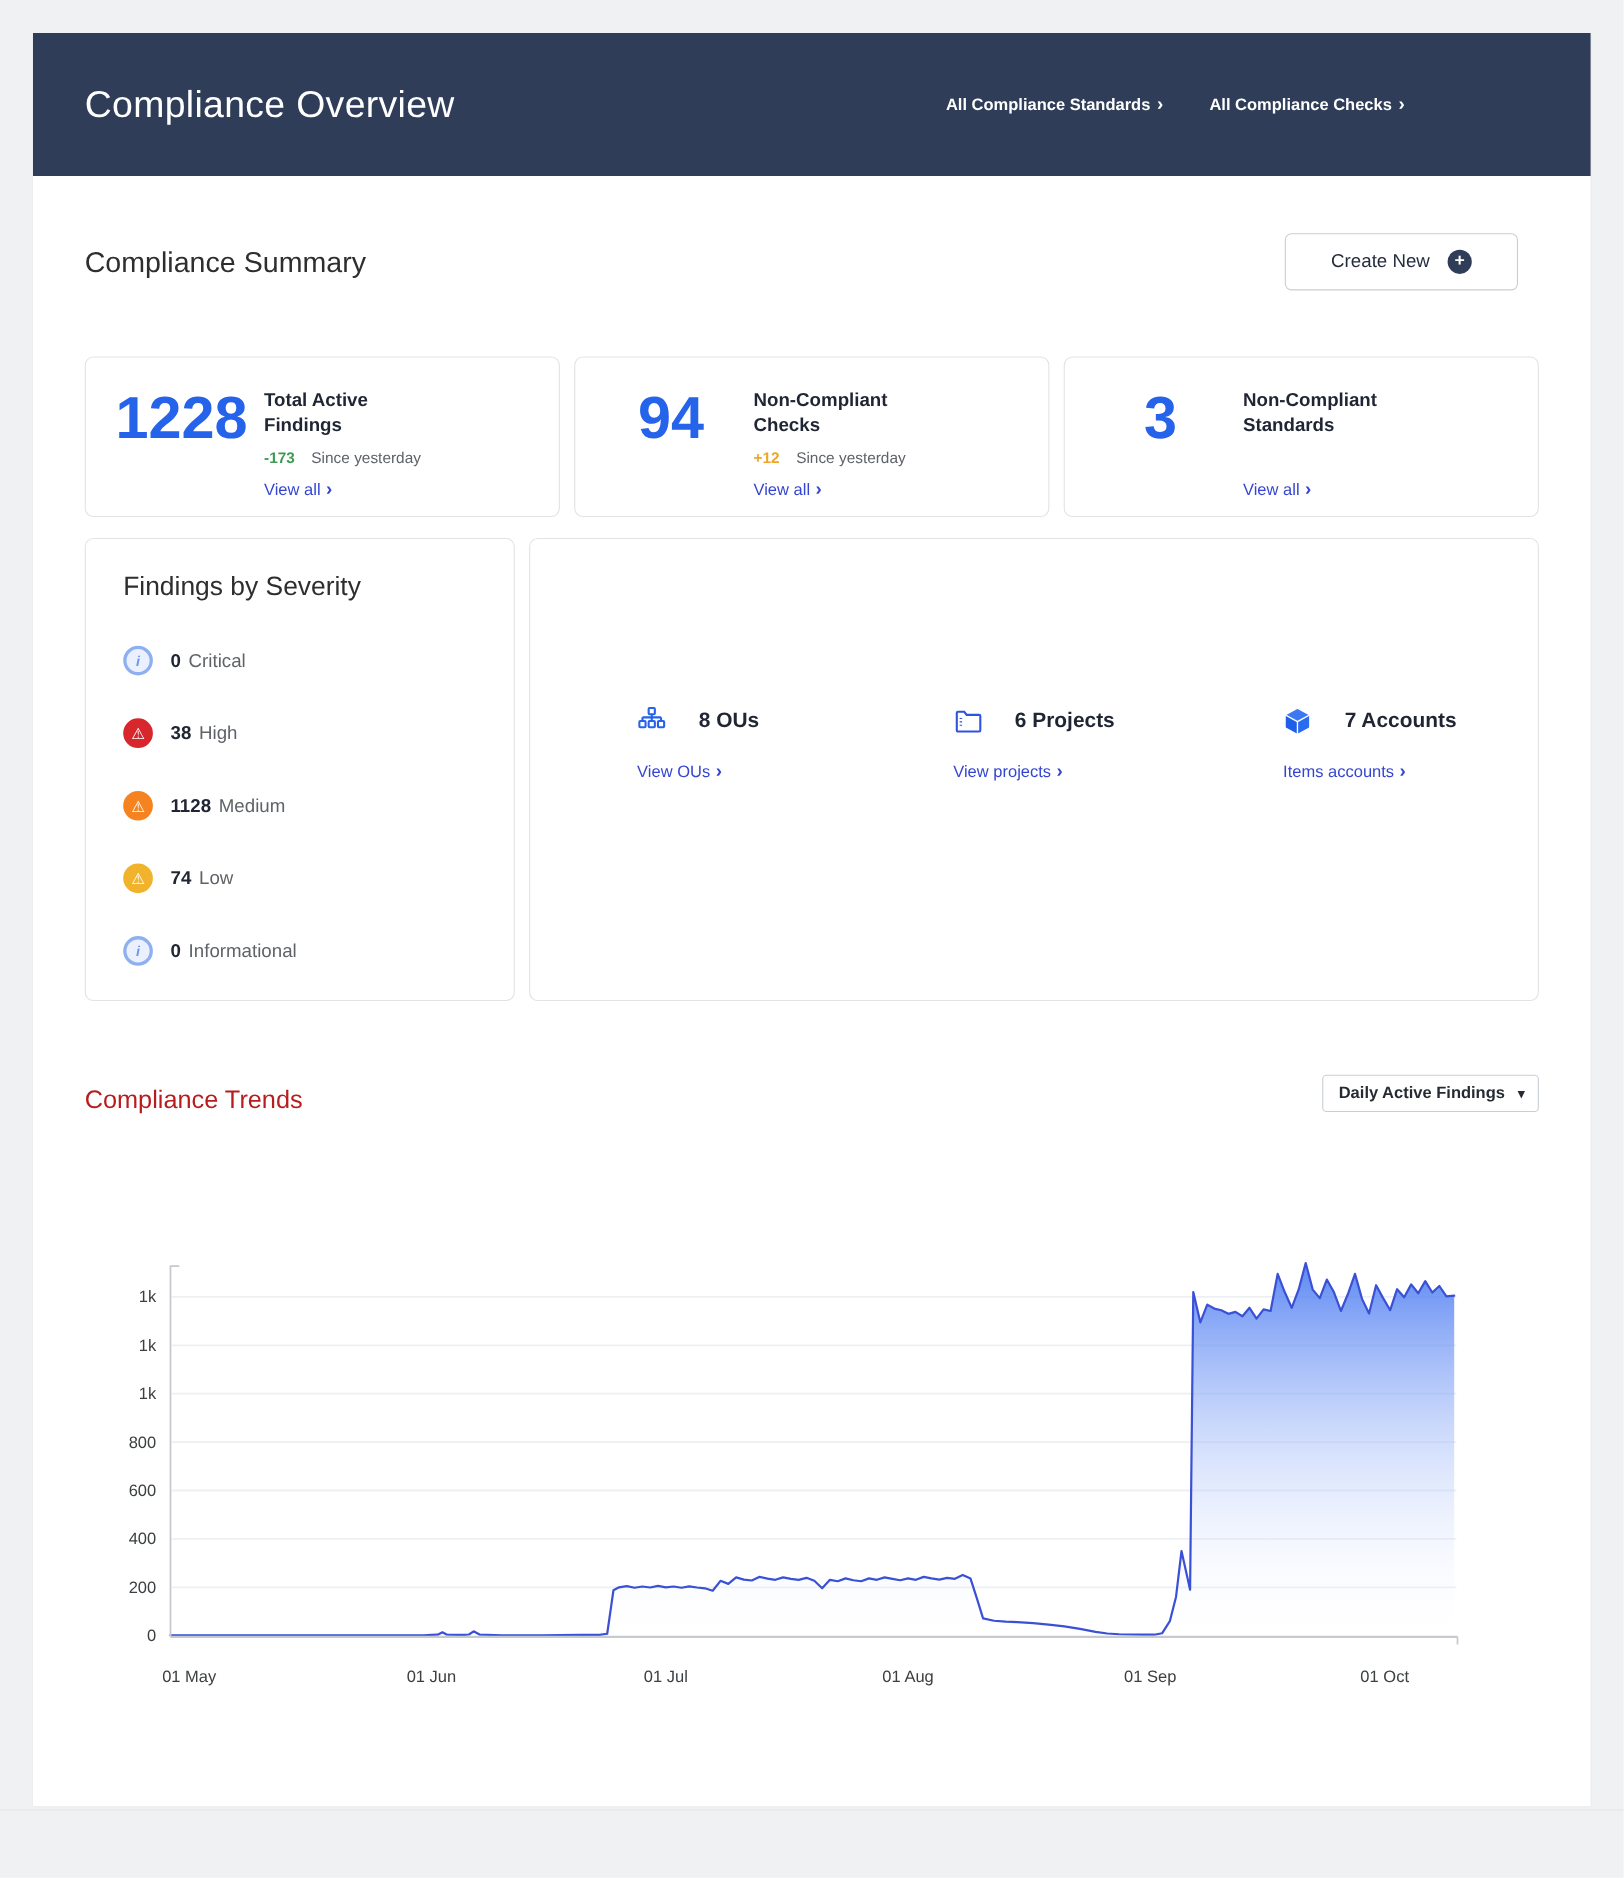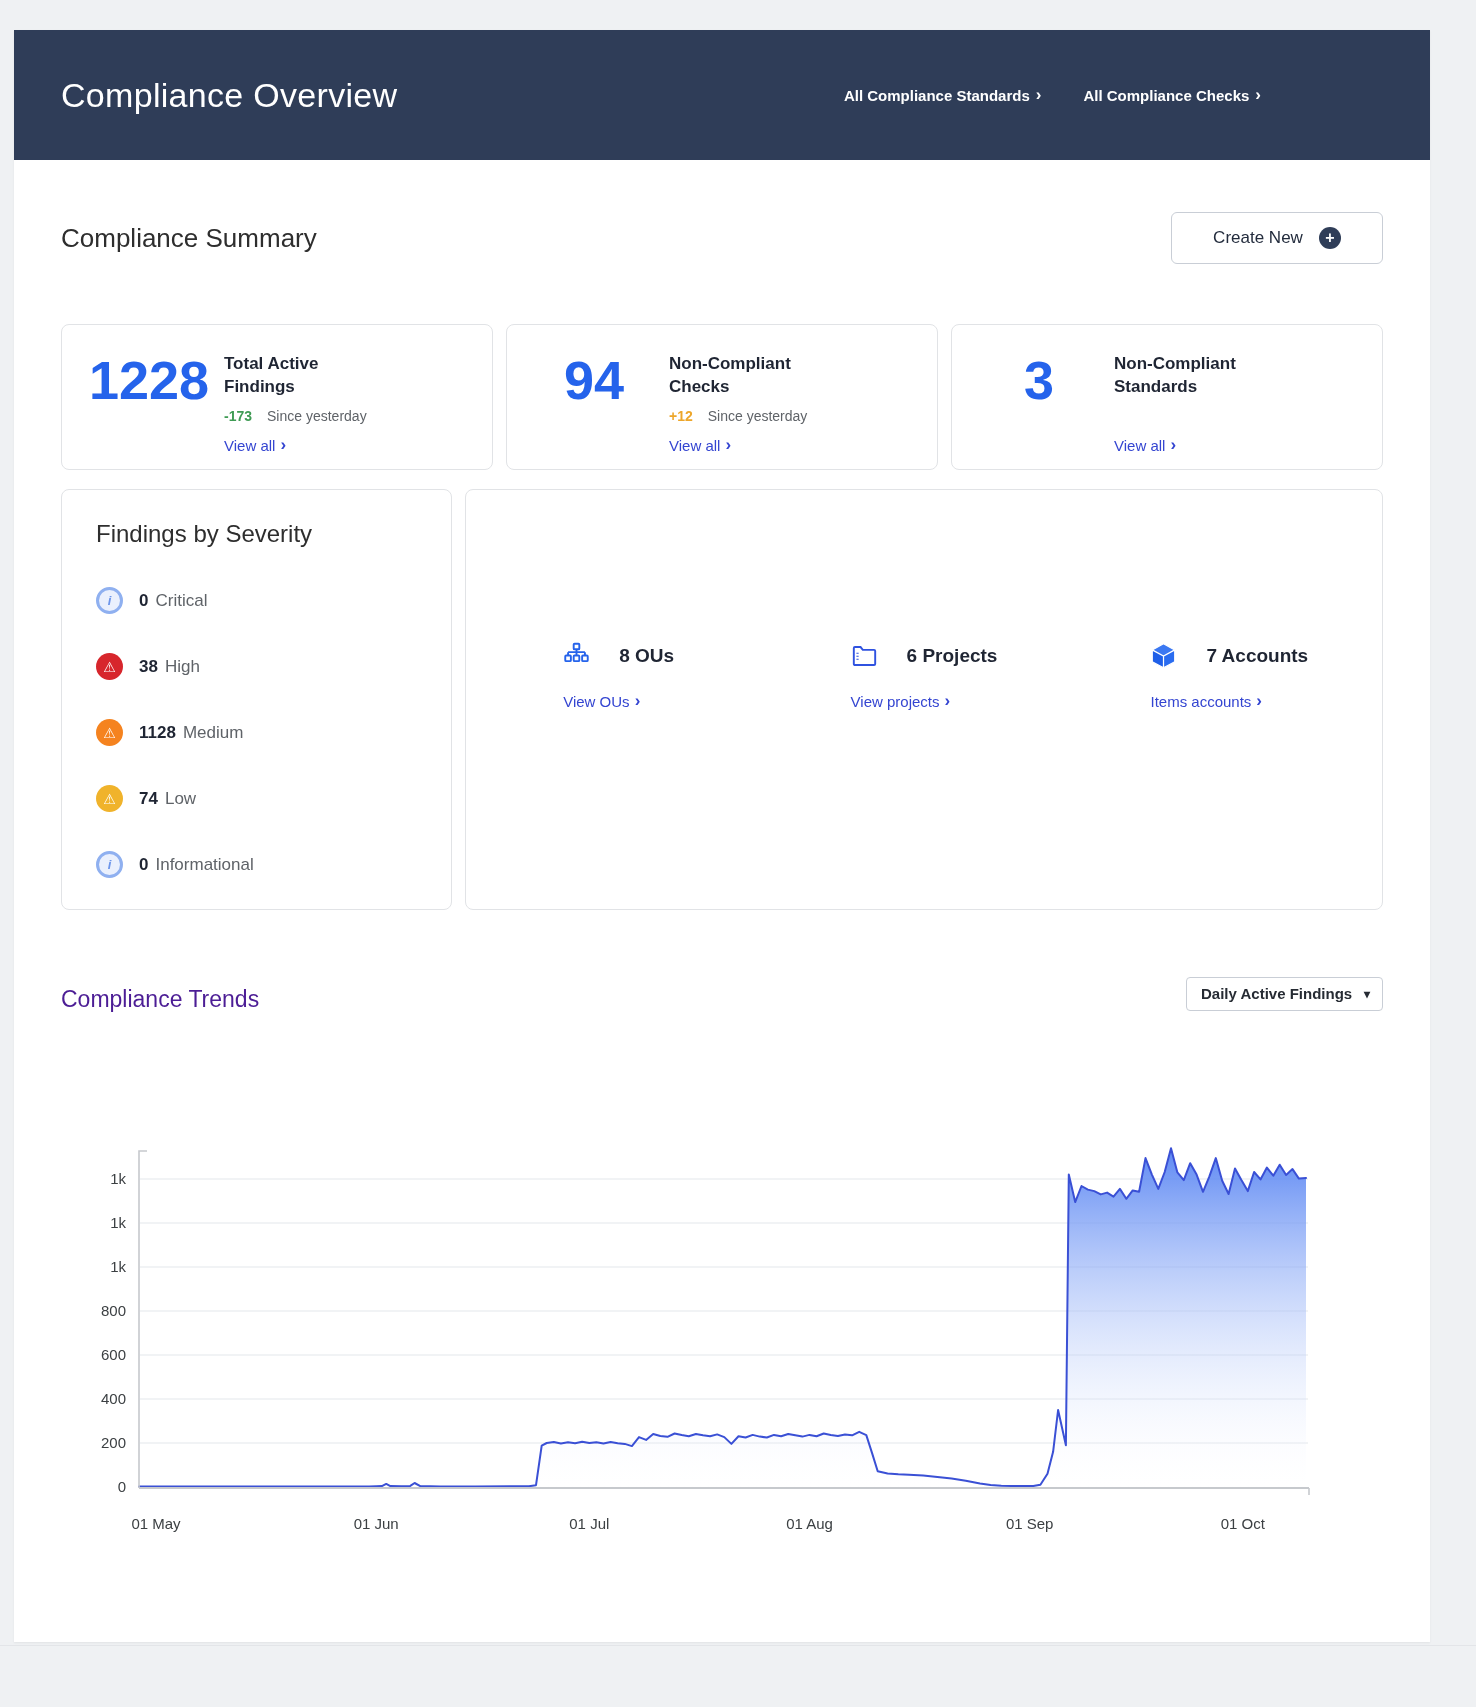--- a/index.html
+++ b/index.html
@@ -5,21 +5,21 @@
   * { margin:0; padding:0; box-sizing:border-box; }
   html,body { width:1476px; height:1707px; }
   body {
     background:#eff1f3;
     font-family:"Liberation Sans", sans-serif;
     color:#1f2533;
     position:relative;
     overflow:hidden;
   }
   .page {
-    position:absolute; left:14px; top:30px;
+    position:absolute; left:30px; top:30px;
     width:1416px; height:1612px;
     background:#ffffff;
     box-shadow:0 1px 2px rgba(0,0,0,.06);
   }
   .bottom-divider {
     position:absolute; left:0; top:1645px; width:1476px;
     border-top:1px solid #e3e5e8;
   }
 
   
@@ -31,21 +31,21 @@
   .hdr-title { font-size:34px; font-weight:300; color:#ffffff; letter-spacing:.3px; }
   .hdr-links { display:flex; gap:42px; }
   .hdr-link {
     color:#ffffff; font-size:15px; font-weight:700; text-decoration:none;
     display:flex; align-items:center; gap:6px; cursor:pointer;
   }
   .chev { font-weight:700; font-size:17px; line-height:1; position:relative; top:-1px; }
 
   
   .summary-head {
-    padding:52px 47px 0 47px;
+    padding:52px 66px 0 47px;
     display:flex; align-items:center; justify-content:space-between;
   }
   .h2 { font-size:26px; font-weight:400; color:#2e2e2e; }
   .create-btn {
     width:212px; height:52px; background:#fff;
     border:1px solid #c9ced6; border-radius:6px;
     display:flex; align-items:center; justify-content:center; gap:16px;
     font-size:17px; color:#232c3d; cursor:pointer;
     font-family:"Liberation Sans", sans-serif;
   }
@@ -113,21 +113,21 @@
   .iwf-head { display:flex; align-items:center; gap:29px; }
   .iwf-icon { width:27px; height:27px; display:inline-flex; }
   .iwf-label { font-size:19px; font-weight:700; color:#1f2533; }
   .iwf-inner .view-link { margin-top:24px; }
 
   
   .trends-head {
     margin:64px 47px 0 47px;
     display:flex; align-items:center; justify-content:space-between;
   }
-  .h3 { font-size:23px; font-weight:400; color:#4c1d95;margin-top:12px; }
+  .h3 { font-size:23px; font-weight:400; color:#b91c1c;margin-top:12px; }
   .dropdown {
     width:197px; height:34px; background:#fff;
     border:1px solid #c9ced6; border-radius:4px;
     display:flex; align-items:center; justify-content:space-between;
     padding:0 12px 0 14px; font-size:15px; color:#262b33; cursor:pointer;font-weight:bold;
   }
   .caret { font-size:12px; color:#262b33; }
 
   .chart-wrap { margin-top:8px; }
   svg.trend text { font-family:"Liberation Sans", sans-serif; font-size:15px; fill:#3c4043; }

